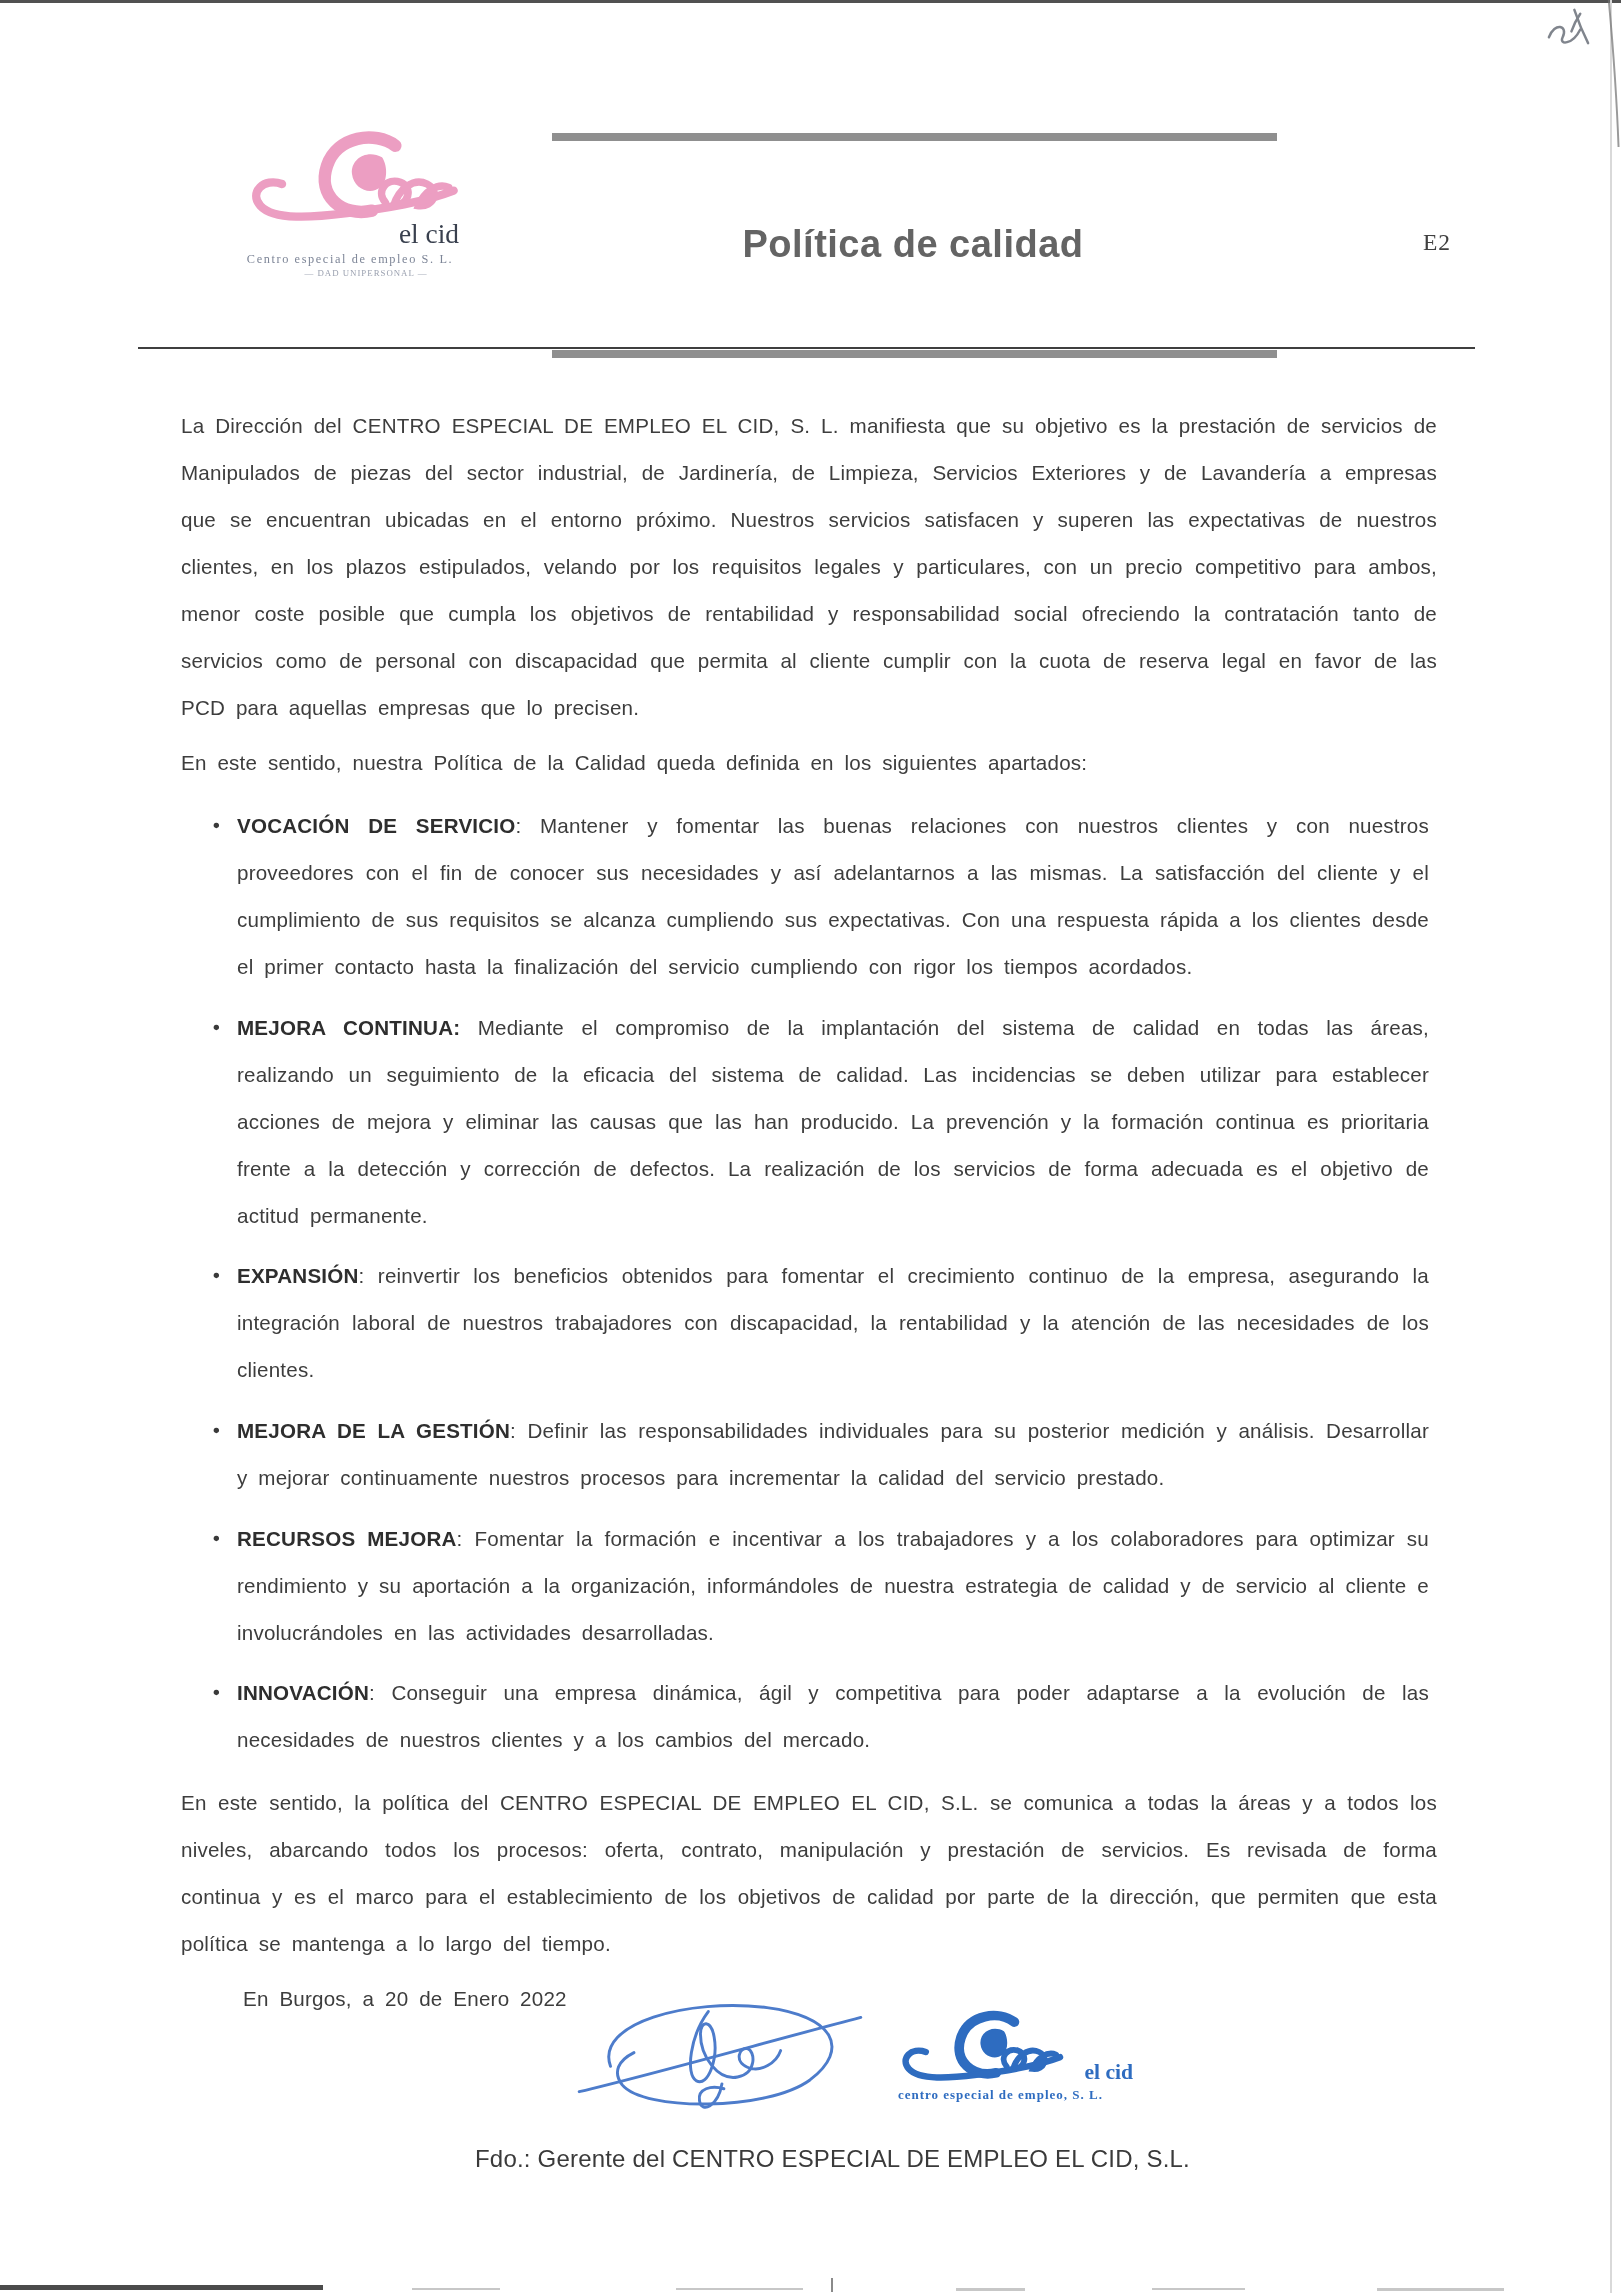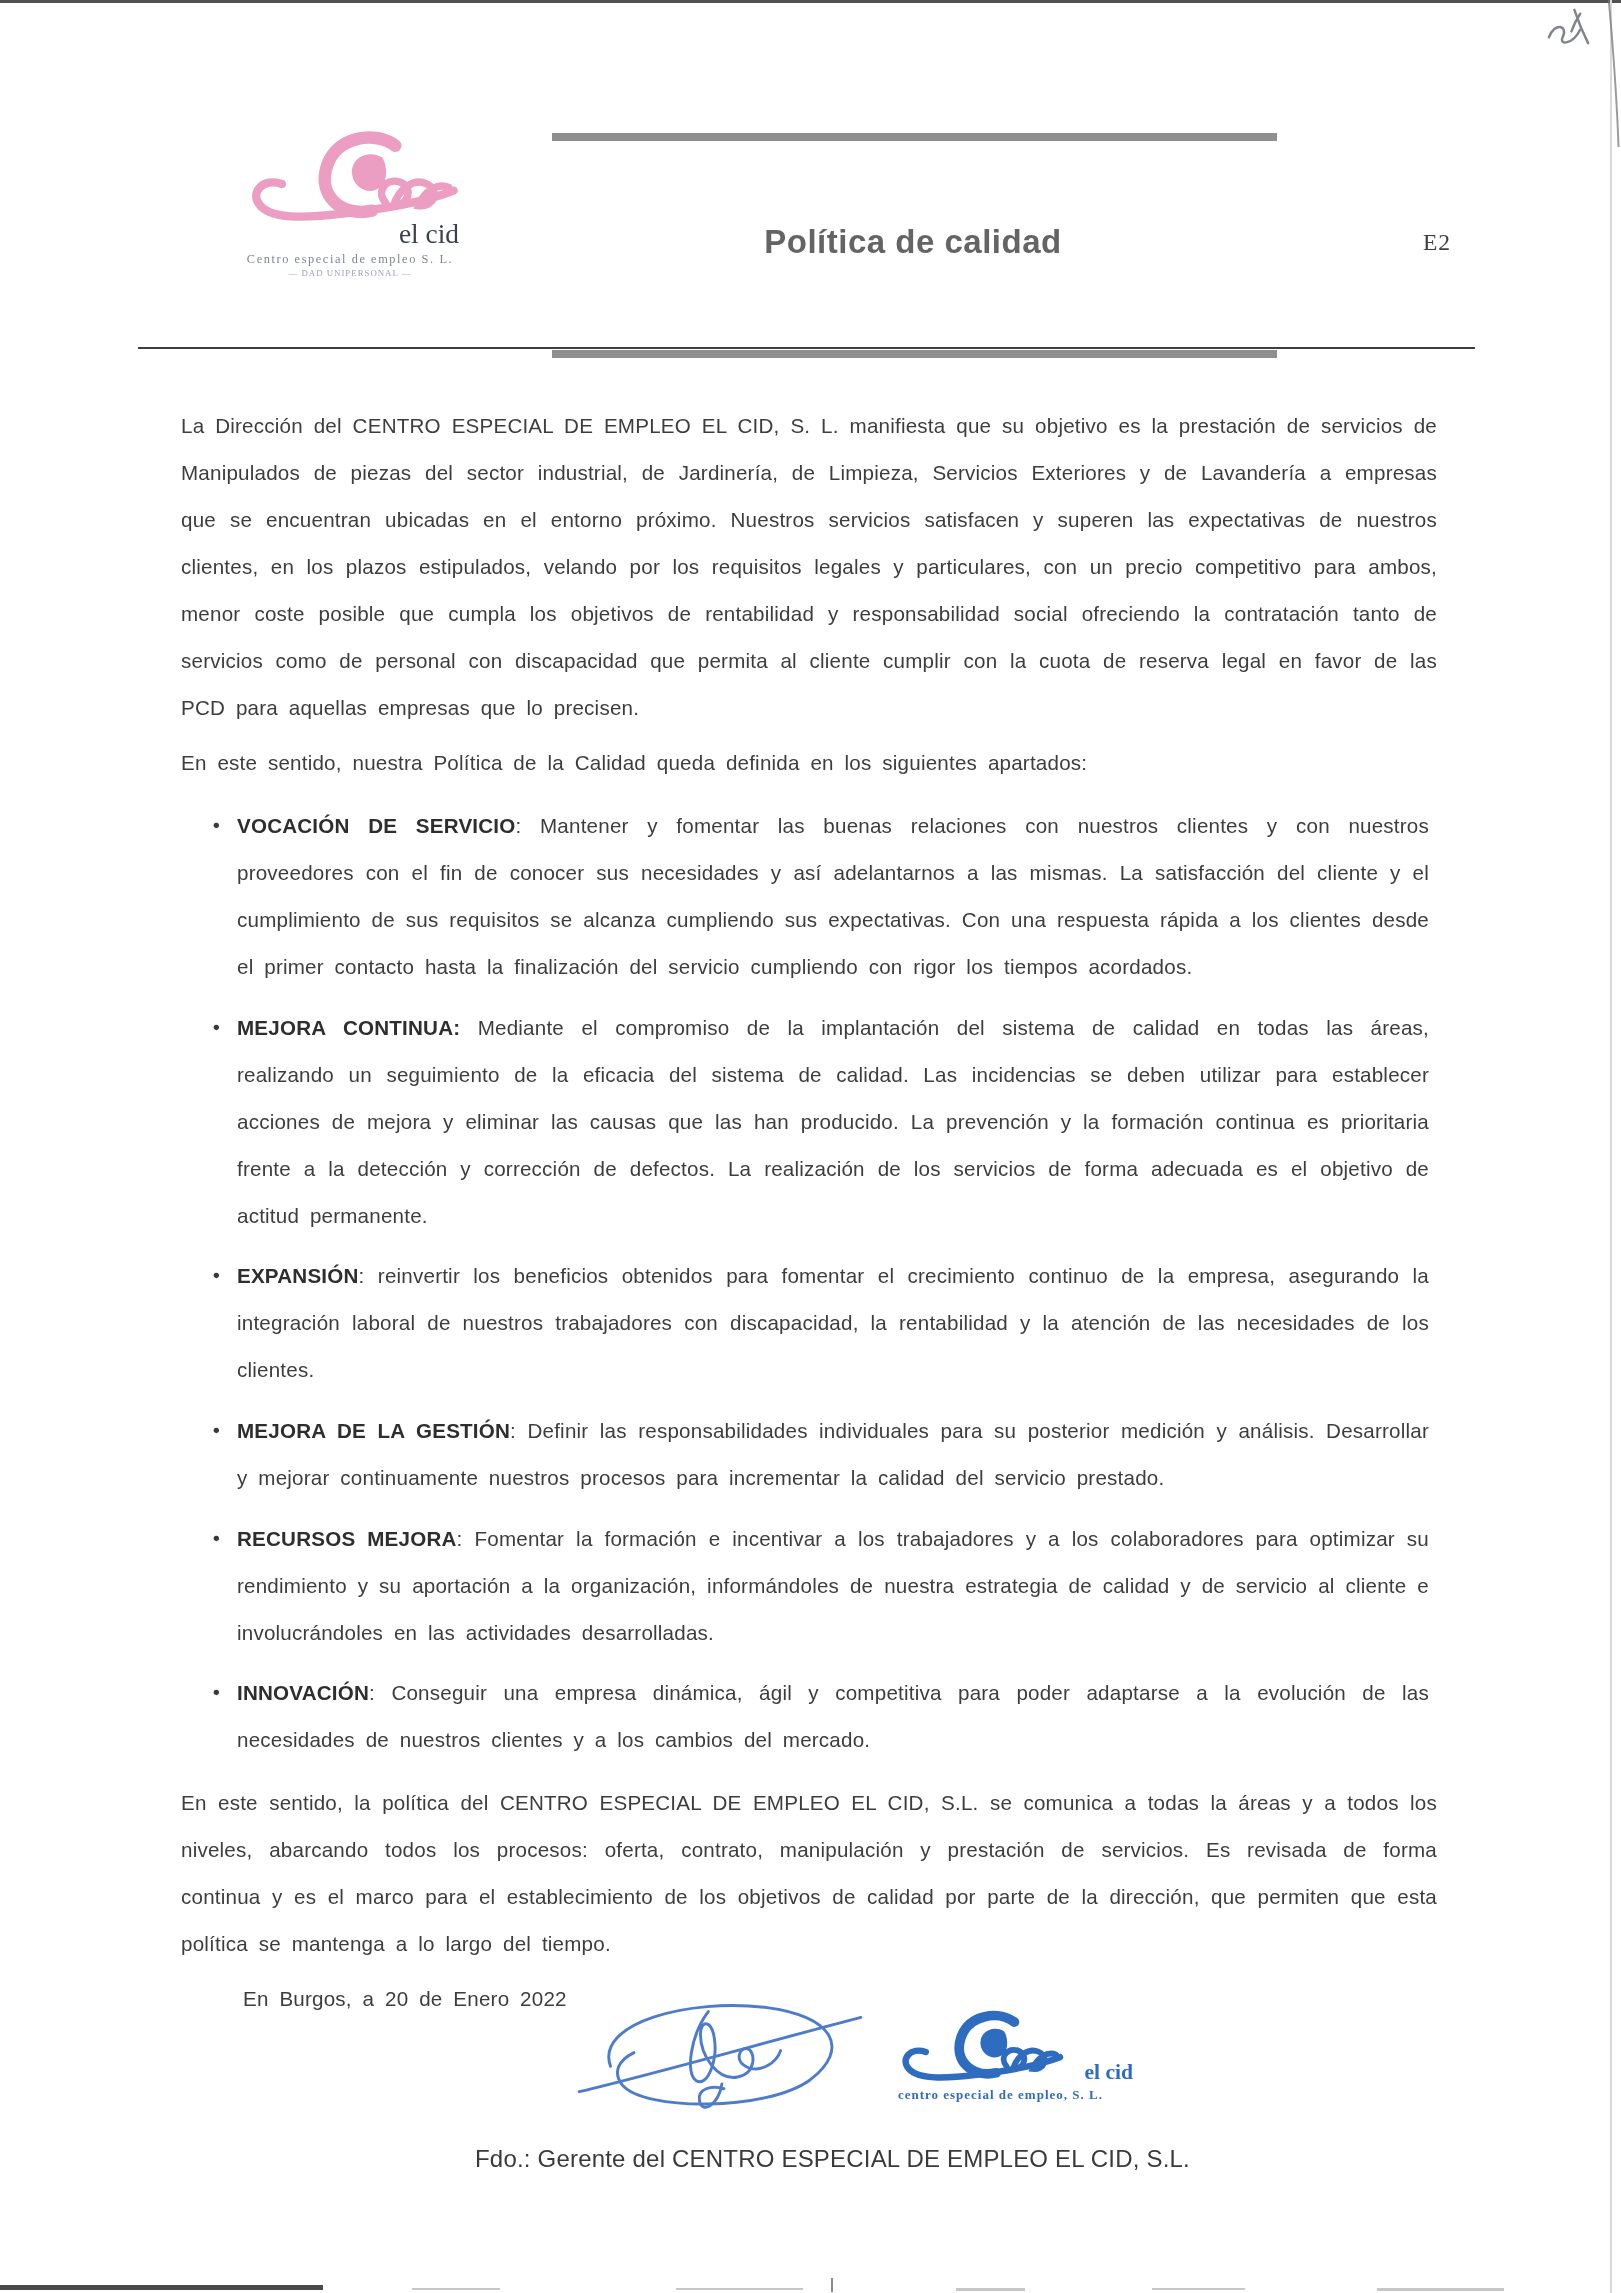--- a/index.html
+++ b/index.html
@@ -18,39 +18,39 @@
   .scan-bottom-dark{position:absolute;left:0;top:2285px;width:323px;height:4.9px;background:#4b4b4b;}
   .scan-dash{position:absolute;height:2px;background:#c7c7c7;top:2288px;}
   .scan-tick{position:absolute;left:831px;top:2278px;width:2px;height:13.7px;background:#8a8a8a;}
   .pen-scribble{position:absolute;left:1537px;top:2px;width:63px;height:49px;}
   
   .rule-top{position:absolute;left:552px;top:133px;width:725px;height:7.8px;background:#8f8f8f;}
   .rule-thin{position:absolute;left:138px;top:347px;width:1337px;height:2px;background:#3f3f3f;}
   .rule-thick{position:absolute;left:552px;top:350px;width:725px;height:7.8px;background:#8f8f8f;}
   .doc-title{
     position:absolute;left:619px;top:223px;width:588px;
-    text-align:center;font-size:33px;font-weight:bold;color:#646464;letter-spacing:0.5px;
+    text-align:center;font-size:38px;font-weight:bold;color:#646464;letter-spacing:0.5px;
   }
   .doc-code{
     position:absolute;left:1423px;top:229px;
     font-family:"Liberation Serif", serif;font-size:23.5px;color:#404040;letter-spacing:1px;
   }
   
   .logo-block{position:absolute;left:241px;top:129px;width:218px;height:147px;}
   .logo-swirl{position:absolute;left:0;top:0;width:222px;height:110px;color:#ec9ec2;}
   .logo-name{
     position:absolute;right:0;top:90px;
     font-family:"Liberation Serif", serif;font-size:27.4px;color:#39404e;
   }
   .logo-caption{
     position:absolute;left:0;top:123px;width:100%;text-align:center;
     font-family:"Liberation Serif", serif;font-size:12.3px;color:#7d8597;letter-spacing:1.6px;white-space:nowrap;
   }
   .logo-tagline{
-    position:absolute;left:0;top:139px;width:100%;text-align:center;
+    position:absolute;left:16px;top:139px;width:100%;text-align:center;
     font-family:"Liberation Serif", serif;font-size:8.8px;color:#9aa0af;letter-spacing:1px;white-space:nowrap;
   }
   
   .body-text{
     position:absolute;left:173px;top:394px;width:1272px;
     font-size:20.6px;line-height:47px;letter-spacing:0.2px;word-spacing:4.9px;
     text-align:justify;color:#3d3d3d;
   }
   .body-text p{margin:8px;}
   .p-main{margin-bottom:7.8px;}

